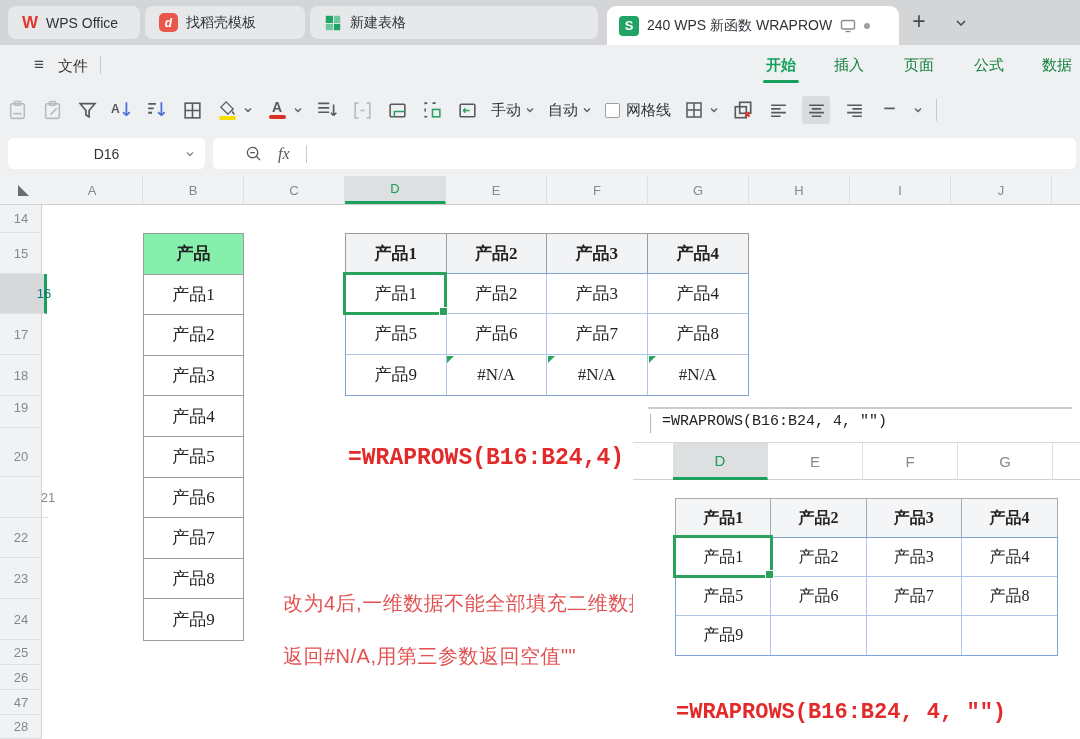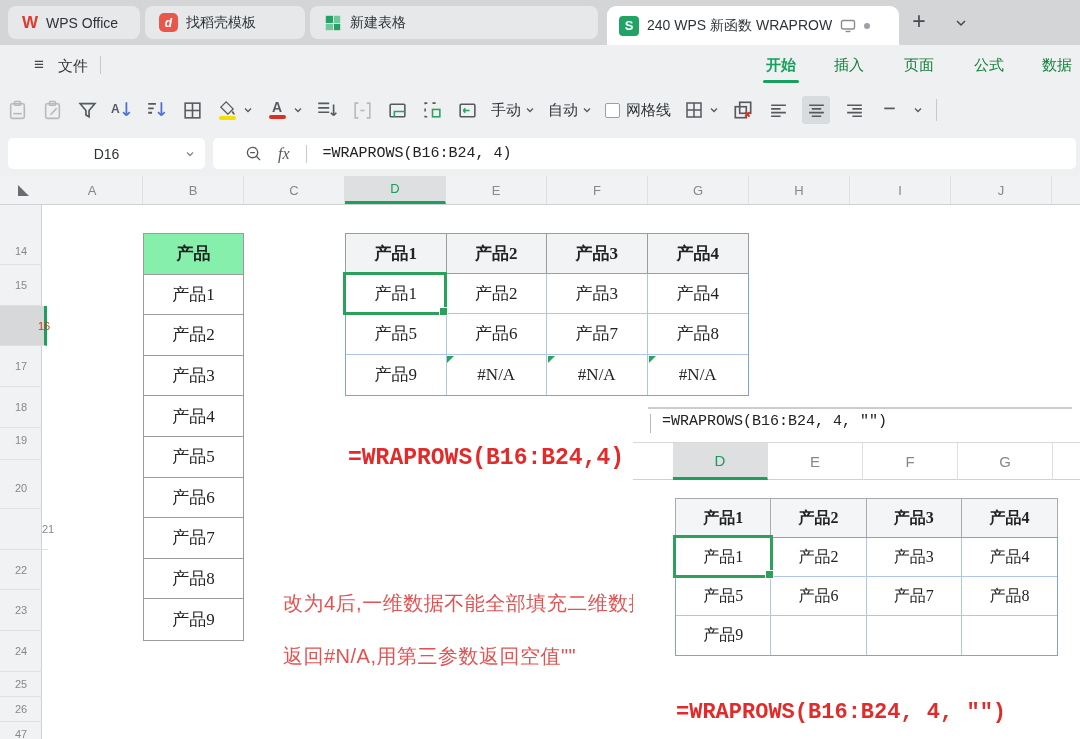--- a/index.html
+++ b/index.html
@@ -52,22 +52,22 @@
 
   
   #colheaders{left:0;top:176px;width:1080px;height:29px;background:#f1f2f4;
        border-bottom:1px solid #cfd1d3;box-sizing:border-box;}
   .colh{position:absolute;top:0;height:28px;display:flex;align-items:center;justify-content:center;
        font-size:13px;color:#85888c;border-right:1px solid #dddfe1;box-sizing:border-box;}
   .colh.sel{background:#dddfe1;color:#1b9c5d;border-bottom:3px solid #1ba05e;}
   #corner-tri{left:18px;top:9px;width:0;height:0;border-bottom:11px solid #696d72;border-right:11px solid transparent;}
   #rowheaders{left:0;top:205px;width:42px;height:534px;background:#f1f2f4;border-right:1px solid #cfd1d3;box-sizing:border-box;}
   .rowh{position:absolute;left:0;width:42px;display:flex;align-items:center;justify-content:center;
-       font-size:11px;color:#85888c;border-bottom:1px solid #dddfe1;box-sizing:border-box;margin-top:32px;}
-  .rowh.sel{background:#d6d8da;color:#c2410c;border-right:3px solid #1ba05e;padding-left:44px;}
+       font-size:13px;color:#85888c;border-bottom:1px solid #dddfe1;box-sizing:border-box;}
+  .rowh.sel{background:#d6d8da;color:#0f766e;border-right:3px solid #1ba05e;padding-left:44px;}
 
   
   .cell{display:flex;align-items:center;justify-content:center;
         font-family:"Liberation Serif","DejaVu Serif",serif;color:#222;box-sizing:border-box;}
   #source-table{left:143px;top:233px;width:101px;height:408px;display:grid;grid-template-rows:repeat(10,1fr);
        border:1px solid #9a9c9e;background:#fff;box-sizing:border-box;}
   #source-table .cell{border-bottom:1px solid #9a9c9e;font-size:17px;}
   #source-table .cell:last-child{border-bottom:none;}
   .th{background:#86efac;font-weight:bold;}
 
@@ -312,21 +312,20 @@
       <path d="M2 3.5l3 3 3-3" fill="none" stroke="#85888c" stroke-width="1.3"></path>
     </svg>
 </div>
 <div id="fxbar" class="abs">
   <svg width="17" height="17" viewBox="0 0 18 18" fill="none" stroke="#565a5f" stroke-width="1.4">
     <circle cx="8" cy="8" r="5.5"></circle>
       <path d="M5.5 8h5M12.2 12.2L16 16"></path>
     </svg>
   <span id="fx-label">fx</span>
   <div class="vdiv" style="height:18px;"></div>
-  <span id="formula-text">=WRAPROWS(B16:B24, 4)</span>
 </div>
 
 <div id="colheaders" class="abs">
   <div id="corner-tri" class="abs"></div>
 <div class="colh" style="left: 42px; width: 101px;">A</div>
     <div class="colh" style="left: 143px; width: 101px;">B</div>
     <div class="colh" style="left: 244px; width: 101px;">C</div>
     <div class="colh sel" style="left: 345px; width: 101px;">D</div>
     <div class="colh" style="left: 446px; width: 101px;">E</div>
     <div class="colh" style="left: 547px; width: 101px;">F</div>

